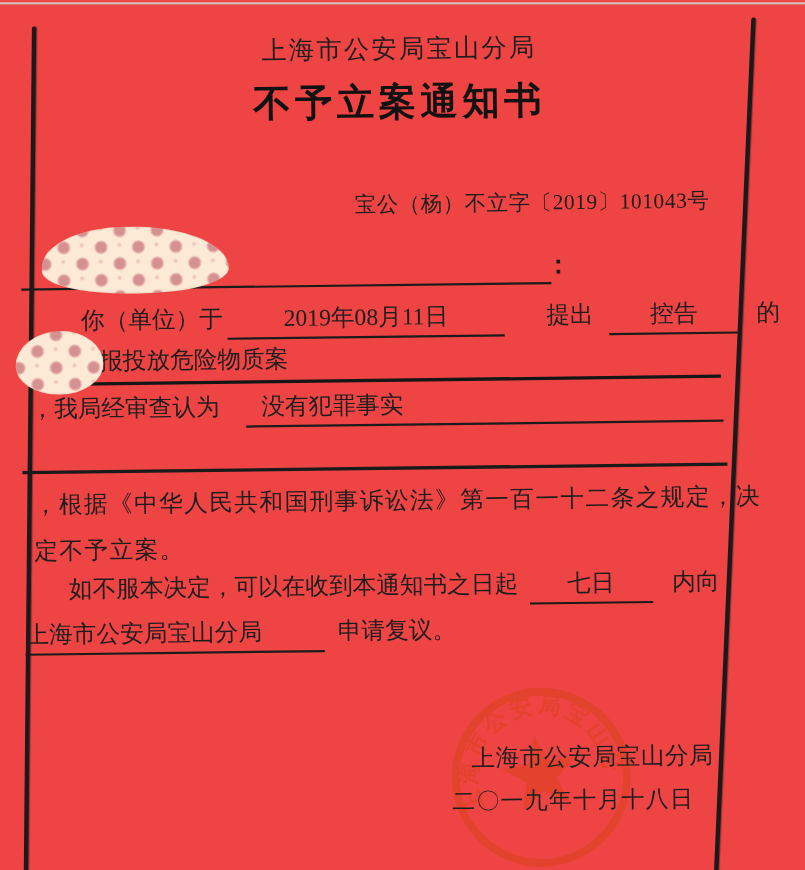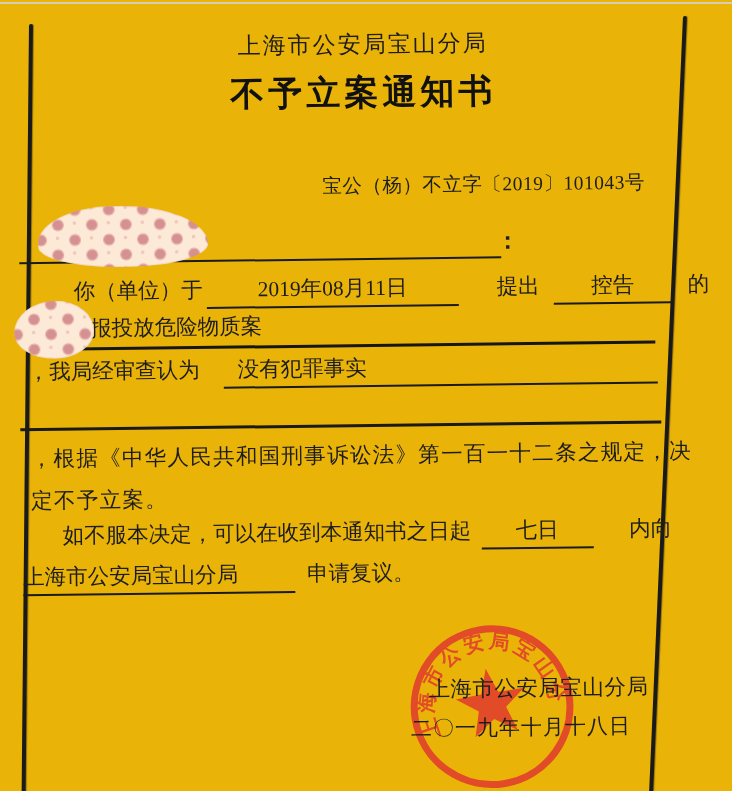--- a/index.html
+++ b/index.html
@@ -1,18 +1,18 @@
 <!DOCTYPE html>
 <html><head>
 <meta charset="utf-8">
 <style>
   html,body{margin:0;padding:0;background:#ffffff;}
   .sheet{
     position:relative;width:732px;height:791px;overflow:hidden;
-    background:#eab308;
+    background:#ef4444;
     font-family:"Liberation Serif","DejaVu Serif",serif;
     color:#1d1d1d;
   }
   .top-scan-line{position:absolute;left:0;top:2px;width:100%;height:2px;background:#d2d2d2;opacity:.85;}
   .edge{position:absolute;background:#1a1a1a;border-radius:2px;}
   .edge-left{left:29px;top:24px;width:4px;height:770px;transform:rotate(.55deg);transform-origin:top center;box-shadow:1px 0 1px rgba(0,0,0,.35);}
   .edge-right{left:683px;top:16px;width:4px;height:790px;transform:rotate(2.5deg);transform-origin:top center;box-shadow:1px 0 1px rgba(0,0,0,.35);}
   .content{position:absolute;left:0;top:0;width:100%;height:100%;transform:rotate(-.7deg);transform-origin:40px 320px;}
 
   .issuer{position:absolute;left:0;top:33px;width:732px;text-align:center;font-size:23px;letter-spacing:2px;}
@@ -49,21 +49,21 @@
   .review-row{left:27px;top:357px;width:630px;}
   .review-row .finding{flex:1;margin-left:24px;padding-left:14px;text-align:left;border-bottom-width:2.5px;}
   .blank-row{position:absolute;left:19px;top:398px;width:641px;height:30px;border-bottom:3px solid #1a1a1a;}
 
   .legal{position:absolute;left:29px;font-size:21.5px;letter-spacing:1.3px;white-space:nowrap;}
   .l1{top:444px;}
   .l2{top:486px;}
 
   .appeal1{left:60px;top:521px;}
   .appeal1 .days{width:112px;margin-left:10px;border-bottom-width:2.5px;}
-  .appeal1 .mid2{margin-left:36px;}
+  .appeal1 .mid2{margin-left:18px;}
   .appeal2{left:20px;top:562px;}
   .appeal2 .authority{width:272px;text-align:left;border-bottom-width:2.5px;}
   .appeal2 .t{margin-left:12px;}
 
   .sig-org{position:absolute;left:424px;top:679px;font-size:21.5px;letter-spacing:.5px;z-index:5;white-space:nowrap;}
   .sig-date{position:absolute;left:406px;top:719px;font-size:21px;letter-spacing:1px;z-index:5;white-space:nowrap;}
 
   .seal{position:absolute;left:396px;top:623px;width:184px;height:174px;z-index:4;transform:rotate(-9deg);opacity:.92;}
   .seal text{font-family:"Liberation Sans","DejaVu Sans",sans-serif;font-weight:700;}
 </style>

